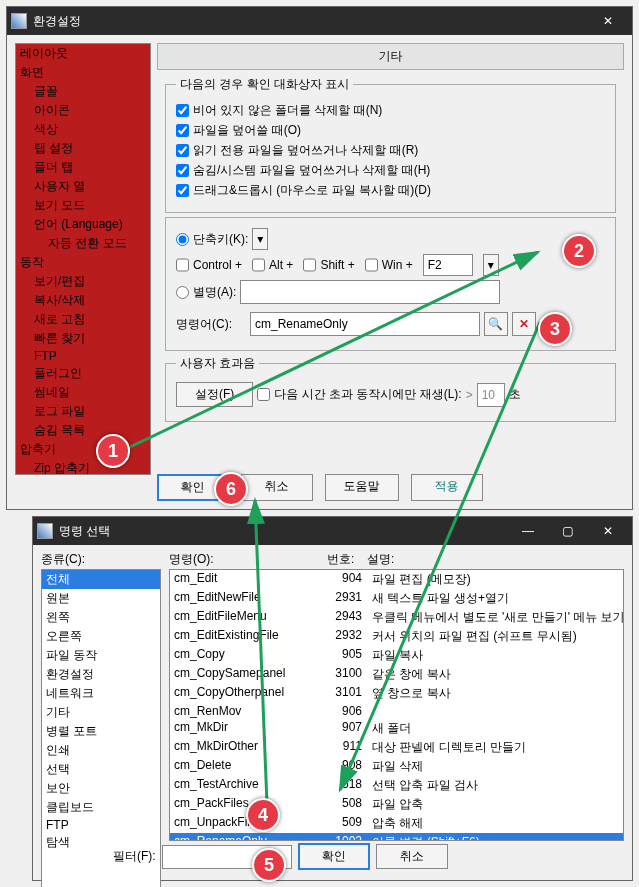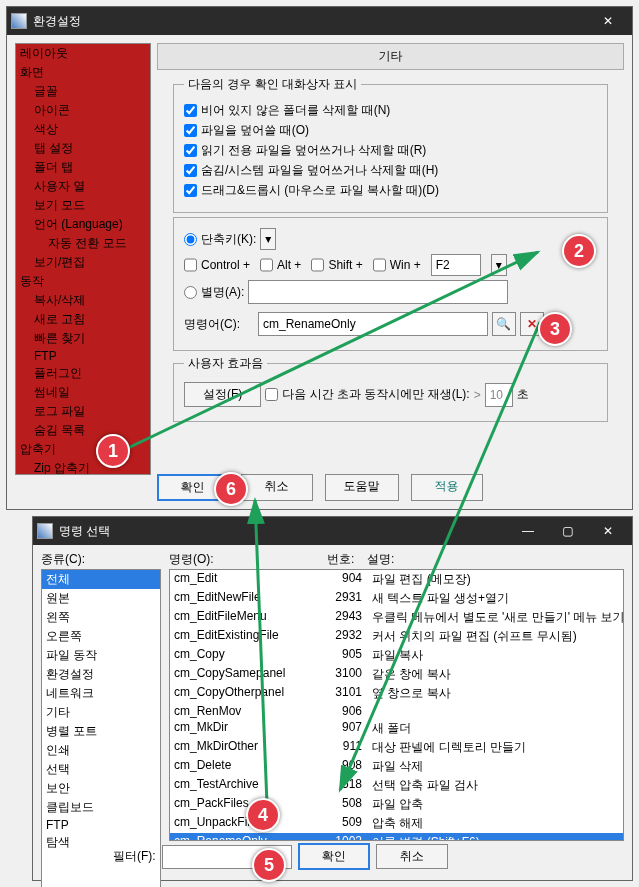--- a/index.html
+++ b/index.html
@@ -13,21 +13,21 @@
 .titlebar .btn { width: 40px; height: 24px; display: flex; align-items: center; justify-content: center; color: #fff; }
 
 .tree { position: absolute; left: 8px; top: 36px; width: 136px; height: 432px; background: #b91c1c; border: 1px solid #888; overflow: hidden; }
 .tree-item { padding: 1px 4px; white-space: nowrap; cursor: default; }
 .tree-item.indent1 { padding-left: 18px; }
 .tree-item.indent2 { padding-left: 32px; }
 
 .right { position: absolute; left: 150px; top: 36px; right: 8px; }
 .tab-header { background: #e4e4e4; border: 1px solid #aaa; text-align: center; padding: 4px 0; margin-bottom: 6px; }
 
-fieldset { border: 1px solid #aaa; margin: 4px 16px; padding: 6px 10px 10px 10px; }
+fieldset { border: 1px solid #aaa; margin: 4px 8px; padding: 6px 10px 10px 10px; }
 legend { padding: 0 4px; }
 .chk-row { display: flex; margin: 3px 0; }
 .chk-row input { margin-right: 4px; }
 
 .radio-row { display: flex; align-items: center; gap: 4px; margin: 4px 0; flex-wrap: wrap; }
 .key-input { border: 1px solid #888; background: #fff; padding: 2px 4px; width: 50px; height: 22px; display: inline-flex; align-items: center; }
 .dd { width: 16px; height: 22px; border: 1px solid #888; background: #f4f4f4; display: inline-flex; align-items: center; justify-content: center; }
 .text-input { border: 1px solid #888; background: #fff; padding: 2px 4px; height: 24px; }
 .icon-btn { width: 24px; height: 24px; border: 1px solid #888; background: #f4f4f4; display: inline-flex; align-items: center; justify-content: center; }
 
@@ -67,22 +67,22 @@
       <div class="tree-item indent0">화면</div>
       <div class="tree-item indent1">글꼴</div>
       <div class="tree-item indent1">아이콘</div>
       <div class="tree-item indent1">색상</div>
       <div class="tree-item indent1">탭 설정</div>
       <div class="tree-item indent1">폴더 탭</div>
       <div class="tree-item indent1">사용자 열</div>
       <div class="tree-item indent1">보기 모드</div>
       <div class="tree-item indent1">언어 (Language)</div>
       <div class="tree-item indent2">자동 전환 모드</div>
+      <div class="tree-item indent0">동작</div>
       <div class="tree-item indent1">보기/편집</div>
-      <div class="tree-item indent0">동작</div>
       <div class="tree-item indent1">복사/삭제</div>
       <div class="tree-item indent1">새로 고침</div>
       <div class="tree-item indent1">빠른 찾기</div>
       <div class="tree-item indent1">FTP</div>
       <div class="tree-item indent1">플러그인</div>
       <div class="tree-item indent1">썸네일</div>
       <div class="tree-item indent1">로그 파일</div>
       <div class="tree-item indent1">숨김 목록</div>
       <div class="tree-item indent0">압축기</div>
       <div class="tree-item indent1">Zip 압축기</div>

